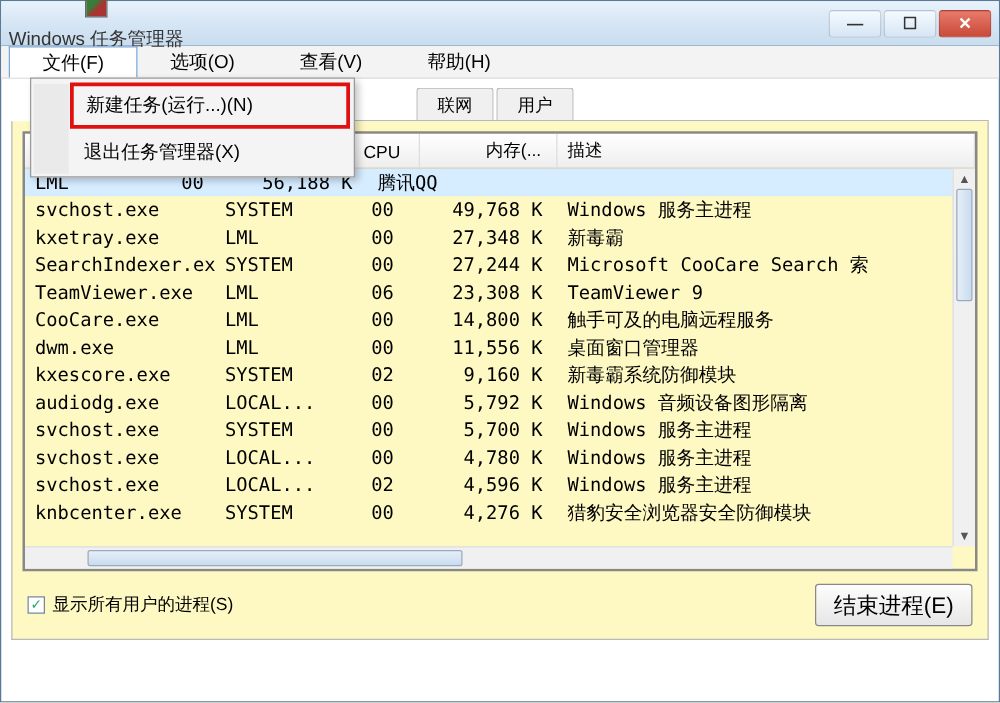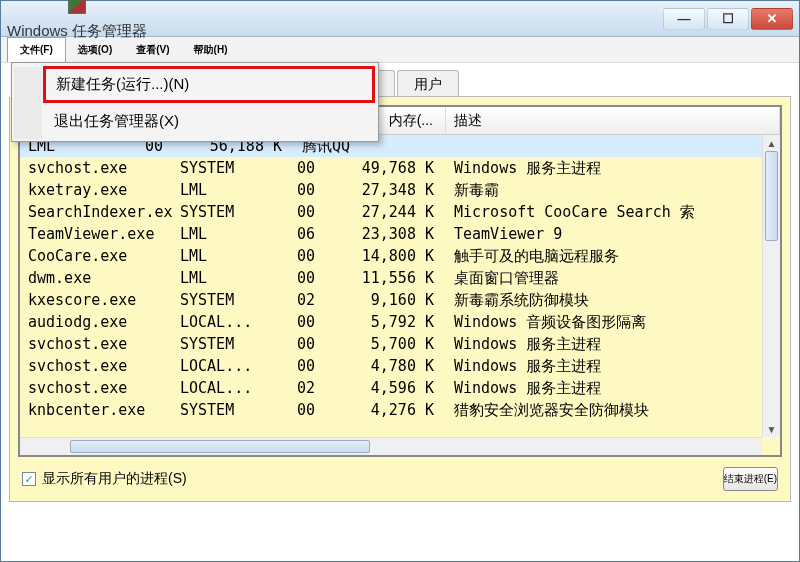--- a/index.html
+++ b/index.html
@@ -74,26 +74,25 @@
   }
   .menubar {
     height: 26px;
     background: #f3f3f3;
     display: flex;
     align-items: stretch;
     padding: 0 6px;
     border-bottom: 1px solid #ddd;
   }
   .menu-item {
-    padding: 4px 12px;
-    font-size: 10px;
+    padding: 4px 26px;
+    font-size: 15px;
     display: flex;
     align-items: center;
     cursor: default;
-    font-weight: bold;
   }
   .menu-item.open {
     border: 1px solid #7aa7d6;
     border-bottom: none;
     background: #fff;
     z-index: 20;
     position: relative;
   }
   .content {
     position: relative;
@@ -244,34 +243,34 @@
     border: 1px solid #789;
     background: #fff;
     display: flex;
     align-items: center;
     justify-content: center;
     font-size: 11px;
     color: #2a6;
     line-height: 12px;
   }
   .end-btn {
-    padding: 4px 0;
-    font-size: 10px;
+    padding: 4px 14px;
+    font-size: 18px;
     border: 1px solid #888;
     background: linear-gradient(to bottom, #fdfdfd, #e6e6e6);
     border-radius: 3px;
     cursor: default;
   }
 
   
   .dropdown {
     position: absolute;
-    left: 10px;
+    left: 23px;
     top: 61px;
-    width: 368px;
+    width: 260px;
     background: #f4f4f4;
     border: 1px solid #9a9a9a;
     box-shadow: 3px 3px 6px rgba(0,0,0,0.25);
     z-index: 30;
     padding: 2px;
   }
   .dropdown-inner {
     border-left: 28px solid #eaeaea;
   }
   .dd-item {

